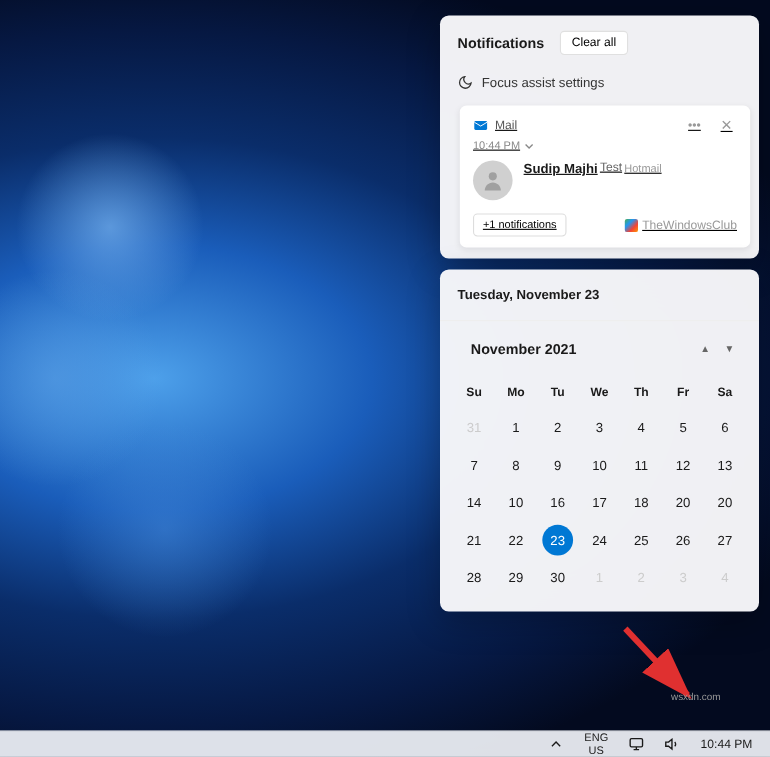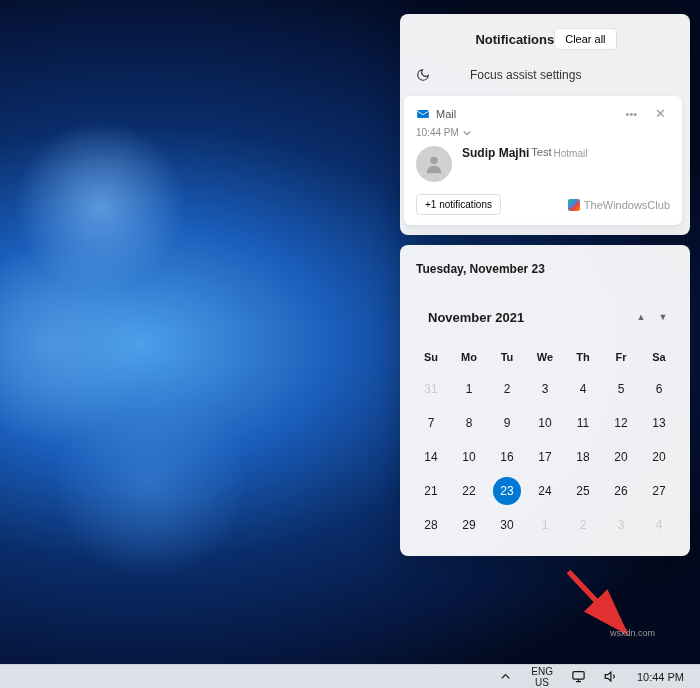--- a/index.html
+++ b/index.html
@@ -25,39 +25,40 @@
     }
     
     .panel {
       background: rgba(248,248,250,0.97);
       border-radius: 8px;
       box-shadow: 0 8px 30px rgba(0,0,0,0.25);
       backdrop-filter: blur(20px);
     }
     
     .notif-header {
-      display: flex; align-items: center; justify-content: center;
+      display: flex; align-items: center; justify-content: flex-start;
       padding: 14px 14px 10px 16px;
+      gap: 14px;
     }
     .notif-title { font-size: 13px; font-weight: 600; color: #1a1a1a; }
     .clear-btn {
       background: #fff; border: 1px solid #e0e0e0; border-radius: 4px;
       padding: 4px 10px; font-size: 11px; cursor: pointer;
     }
     
     .focus-row {
       display: flex; align-items: center; gap: 8px;
       padding: 8px 16px 14px 16px; color: #1a1a1a;
     }
     .moon-icon { width: 14px; height: 14px; }
-    .focus-text { font-size: 12px; color: #333; margin-left: 32px; }
+    .focus-text { font-size: 12px; color: #333; }
     
     .notif-card {
-      background: #fff; margin: 0 8px 10px 4px; border-radius: 6px;
-      box-shadow: 0 2px 6px rgba(0,0,0,0.08); padding: 10px 12px;
+      background: #fff; margin: 0 8px 10px 18px; border-radius: 6px;
+      box-shadow: 0 2px 6px rgba(0,0,0,0.08); padding: 10px 12px; text-decoration: underline;
     }
     .card-top { display: flex; align-items: center; gap: 6px; margin-bottom: 6px; }
     .mail-icon { width: 14px; height: 14px; }
     .mail-label { font-size: 11px; color: #555; flex: 1; }
     .dots-icon { color: #999; font-size: 11px; padding: 0 8px; cursor: pointer; }
     .close-x { color: #999; font-size: 13px; padding: 0 4px; cursor: pointer; }
     
     .time-row { display: flex; align-items: center; gap: 4px; font-size: 10px; color: #888; margin-bottom: 8px; }
     
     .msg-row { display: flex; gap: 10px; margin-bottom: 12px; }

